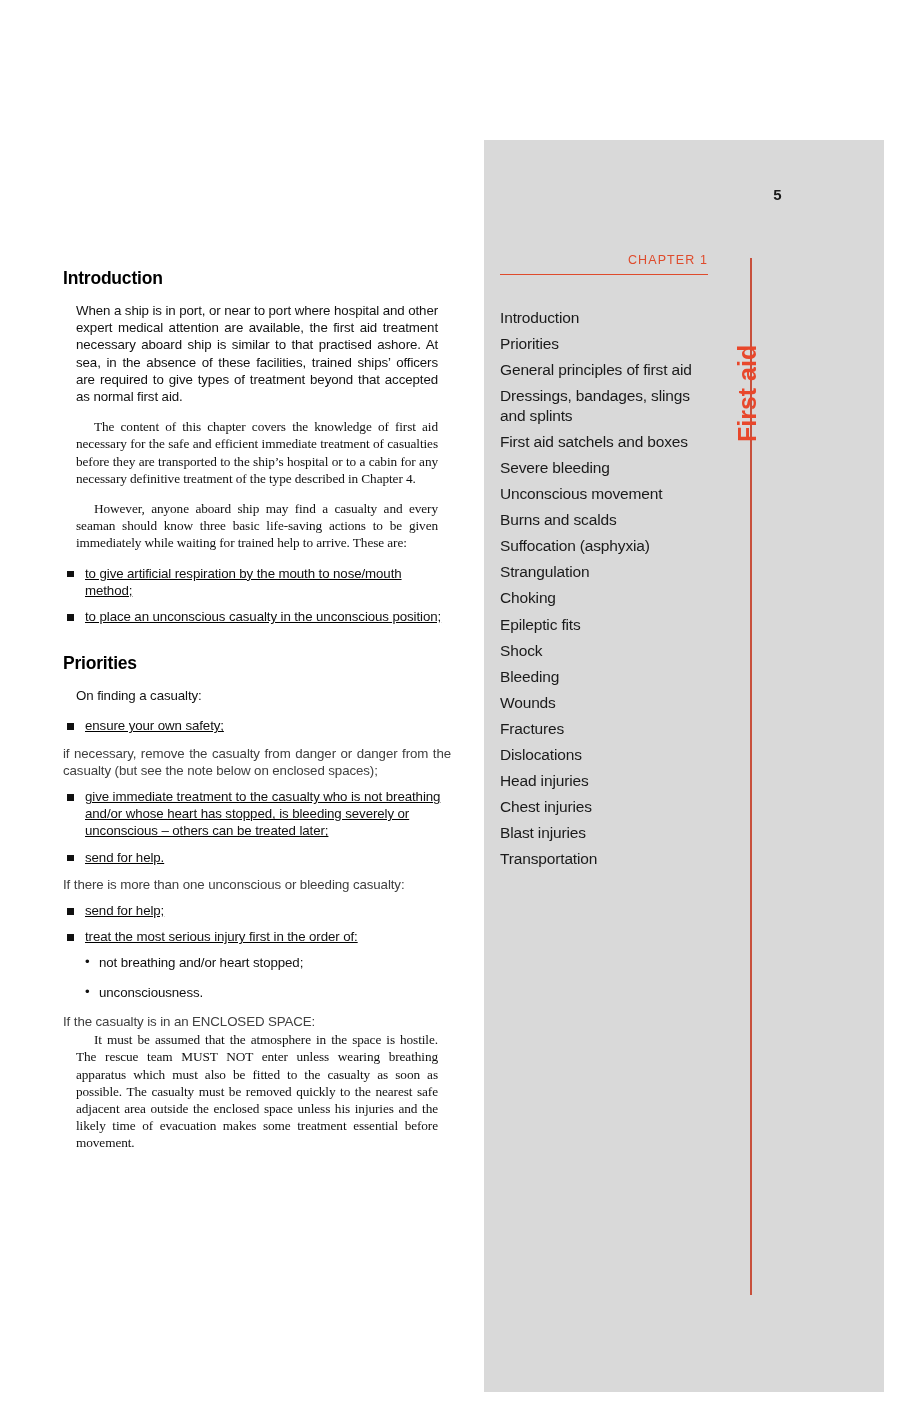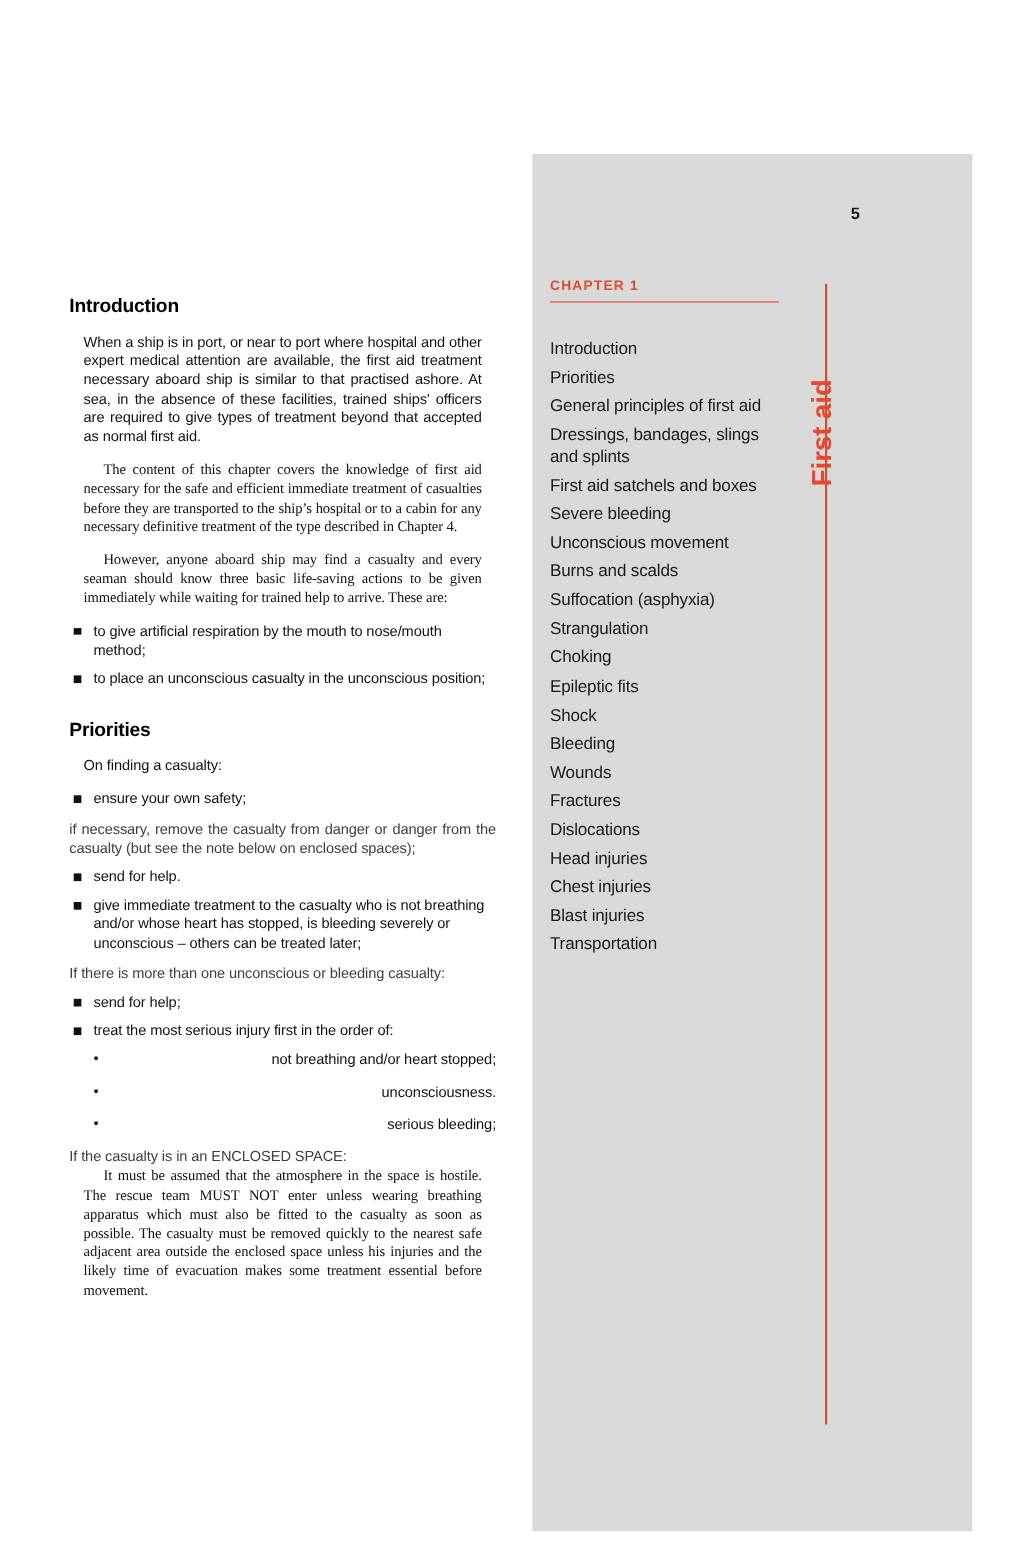--- a/index.html
+++ b/index.html
@@ -38,22 +38,23 @@
     color: #1a1a1a;
     letter-spacing: 0.3px;
   }
 
   
   .chapter-label {
     position: absolute;
     left: 500px;
     top: 253px;
     width: 208px;
+    text-align: right;
     font-size: 12.5px;
-    font-weight: bold;
+    font-weight: normal;
     letter-spacing: 1.1px;
     color: #df4b2c;
   }
   .chapter-rule {
     position: absolute;
     left: 500px;
     top: 274px;
     width: 208px;
     height: 1.4px;
     background: #df4b2c;
@@ -136,20 +137,21 @@
     margin: 10px 0 0 0;
     text-align: justify;
     letter-spacing: -0.1px;
     color: #404040;
   }
 
   ul.blist {
     list-style: none;
     margin: 9px 0 0 0;
     padding: 0;
+    text-decoration: underline;
   }
   ul.blist li {
     position: relative;
     padding-left: 22px;
     font-size: 13.3px;
     line-height: 17.2px;
     margin-bottom: 9px;
     letter-spacing: -0.1px;
     color: #111;
   }
@@ -160,21 +162,20 @@
     top: 6px;
     width: 6.5px;
     height: 6.5px;
     background: #111;
   }
 
   ul.sublist {
     list-style: none;
     margin: 9px 0 0 0;
     padding: 0;
-    text-align: right;
   }
   ul.sublist li {
     position: relative;
     padding-left: 36px;
     font-size: 13.3px;
     line-height: 17.2px;
     margin-bottom: 12px;
     letter-spacing: -0.1px;
     color: #111;
   }
@@ -243,35 +244,34 @@
 
   <p class="body">On finding a casualty:</p>
 
   <ul class="blist">
     <li>ensure your own safety;</li>
   </ul>
 
   <p class="lead">if necessary, remove the casualty from danger or danger from the casualty (but see the note below on enclosed spaces);</p>
 
   <ul class="blist">
+    <li>give immediate treatment to the casualty who is not breathing and/or whose heart has stopped, is bleeding severely or unconscious – others can be treated later;</li>
     <li>send for help.</li>
-    <li>give immediate treatment to the casualty who is not breathing and/or whose heart has stopped, is bleeding severely or unconscious – others can be treated later;</li>
   </ul>
 
   <p class="lead">If there is more than one unconscious or bleeding casualty:</p>
 
   <ul class="blist">
     <li>send for help;</li>
     <li>treat the most serious injury first in the order of:</li>
   </ul>
 
   <ul class="sublist">
     <li>not breathing and/or heart stopped;</li>
     <li>unconsciousness.</li>
-    <li>serious bleeding;</li>
   </ul>
 
   <p class="lead">If the casualty is in an ENCLOSED SPACE:</p>
 
 
   <p class="body indent spaced">It must be assumed that the atmosphere in the space is hostile. The rescue team MUST NOT enter unless wearing breathing apparatus which must also be fitted to the casualty as soon as possible. The casualty must be removed quickly to the nearest safe adjacent area outside the enclosed space unless his injuries and the likely time of evacuation makes some treatment essential before movement.</p>
 
 </div>
 
 </body></html>

